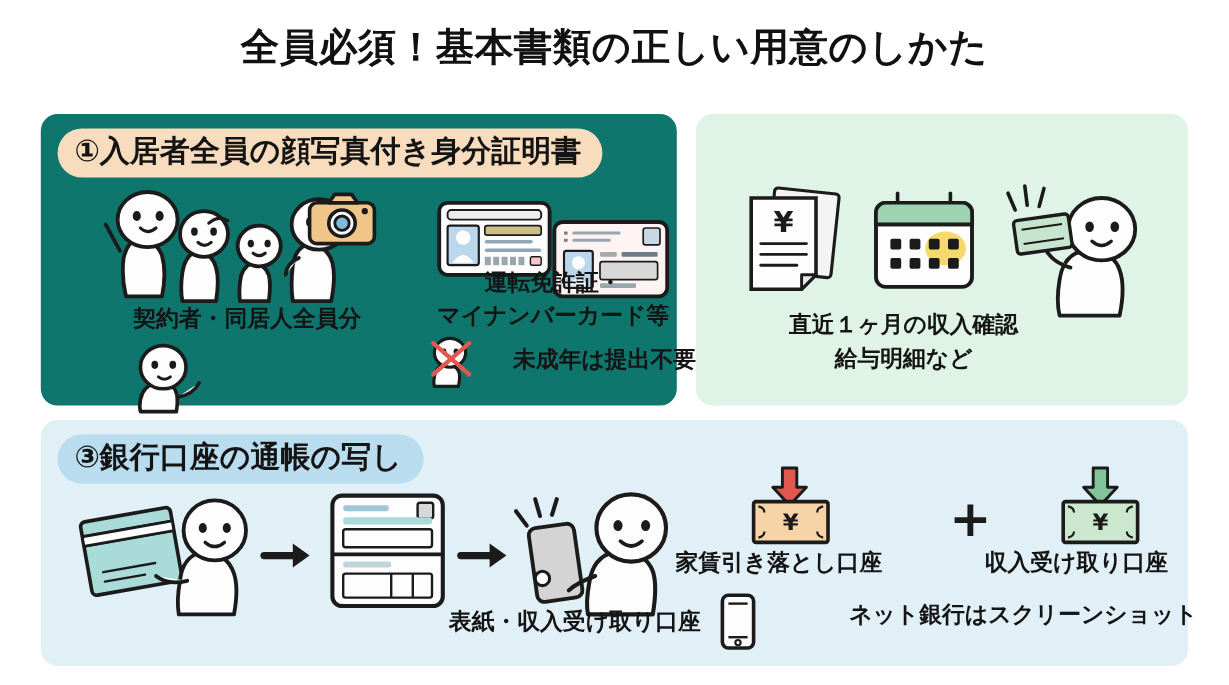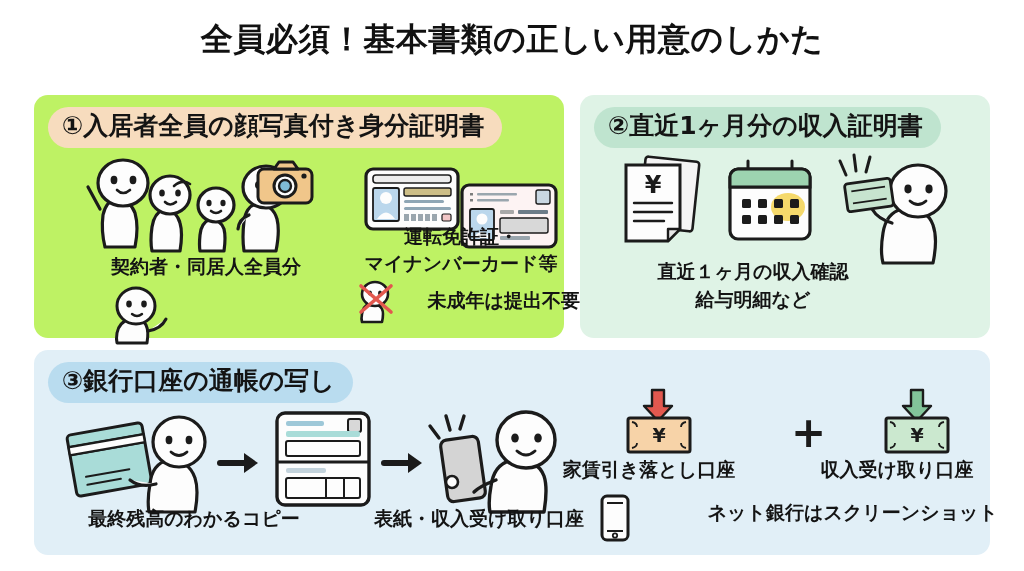--- a/index.html
+++ b/index.html
@@ -37,21 +37,21 @@
   }
 
   
   .card {
     position: absolute;
     border-radius: 14px;
     box-sizing: border-box;
   }
   .card-1 {
     left: 34px; top: 95px; width: 530px; height: 243px;
-    background: #bef264;
+    background: #0f766e;
   }
   .card-2 {
     left: 580px; top: 95px; width: 410px; height: 243px;
     background: #DFF3E6;
   }
   .card-3 {
     left: 34px; top: 350px; width: 956px; height: 205px;
     background: #E1EFF7;
   }
 
@@ -227,21 +227,20 @@
         </g>
       </svg>
     </div>
 
     <div class="cap" style="left:366px; top:194px; width:180px; text-align:right;">未成年は提出不要</div>
 
   </div>
 
   <div class="card card-2">
 
-    <div class="pill pill-2">②直近1ヶ月分の収入証明書</div>
 
     <div class="blob" style="left:40px; top:62px;">
       <svg width="92" height="92" viewBox="0 0 92 92">
         <rect x="22" y="2" width="54" height="70" rx="3" fill="#F4F4F4" stroke="#1b1b1b" stroke-width="2.6" transform="rotate(6 49 37)"></rect>
         <path d="M6 8 h54 v64 l-12 12 h-42 z" fill="#fdfdfd" stroke="#1b1b1b" stroke-width="3"></path>
         <path d="M48 84 l0 -12 h12 z" fill="#E8E8E8" stroke="#1b1b1b" stroke-width="2.4" stroke-linejoin="round"></path>
         <text x="33" y="36" font-family="DejaVu Sans, sans-serif" font-size="24" font-weight="700" fill="#1b1b1b" text-anchor="middle">¥</text>
         <g stroke="#1b1b1b" stroke-width="2.4" stroke-linecap="round">
           <path d="M14 46 h38"></path>
           <path d="M14 55 h38"></path>
@@ -417,21 +416,20 @@
           <path d="M60 6 q-5 1 -5 5"></path>
           <path d="M6 32 q5 -1 5 -5"></path>
           <path d="M60 32 q-5 -1 -5 -5"></path>
         </g>
       </svg>
     </div>
 
     <div class="cap" style="left:500px; top:108px; width:230px;">家賃引き落とし口座</div>
     <div class="cap" style="left:748px; top:108px; width:230px;">収入受け取り口座</div>
 
-    <div class="cap" style="left:20px; top:157px; width:280px;">最終残高のわかるコピー</div>
     <div class="cap" style="left:320px; top:157px; width:250px;">表紙・収入受け取り口座</div>
 
     <div class="blob" style="left:566px; top:144px;">
       <svg width="30" height="48" viewBox="0 0 30 48">
         <rect x="2" y="2" width="26" height="44" rx="5" fill="#fdfdfd" stroke="#1b1b1b" stroke-width="3"></rect>
         <path d="M7 9 h16" stroke="#1b1b1b" stroke-width="2"></path>
         <path d="M7 37 h16" stroke="#1b1b1b" stroke-width="2"></path>
         <circle cx="15" cy="41.5" r="2.2" fill="none" stroke="#1b1b1b" stroke-width="1.8"></circle>
       </svg>
     </div>

